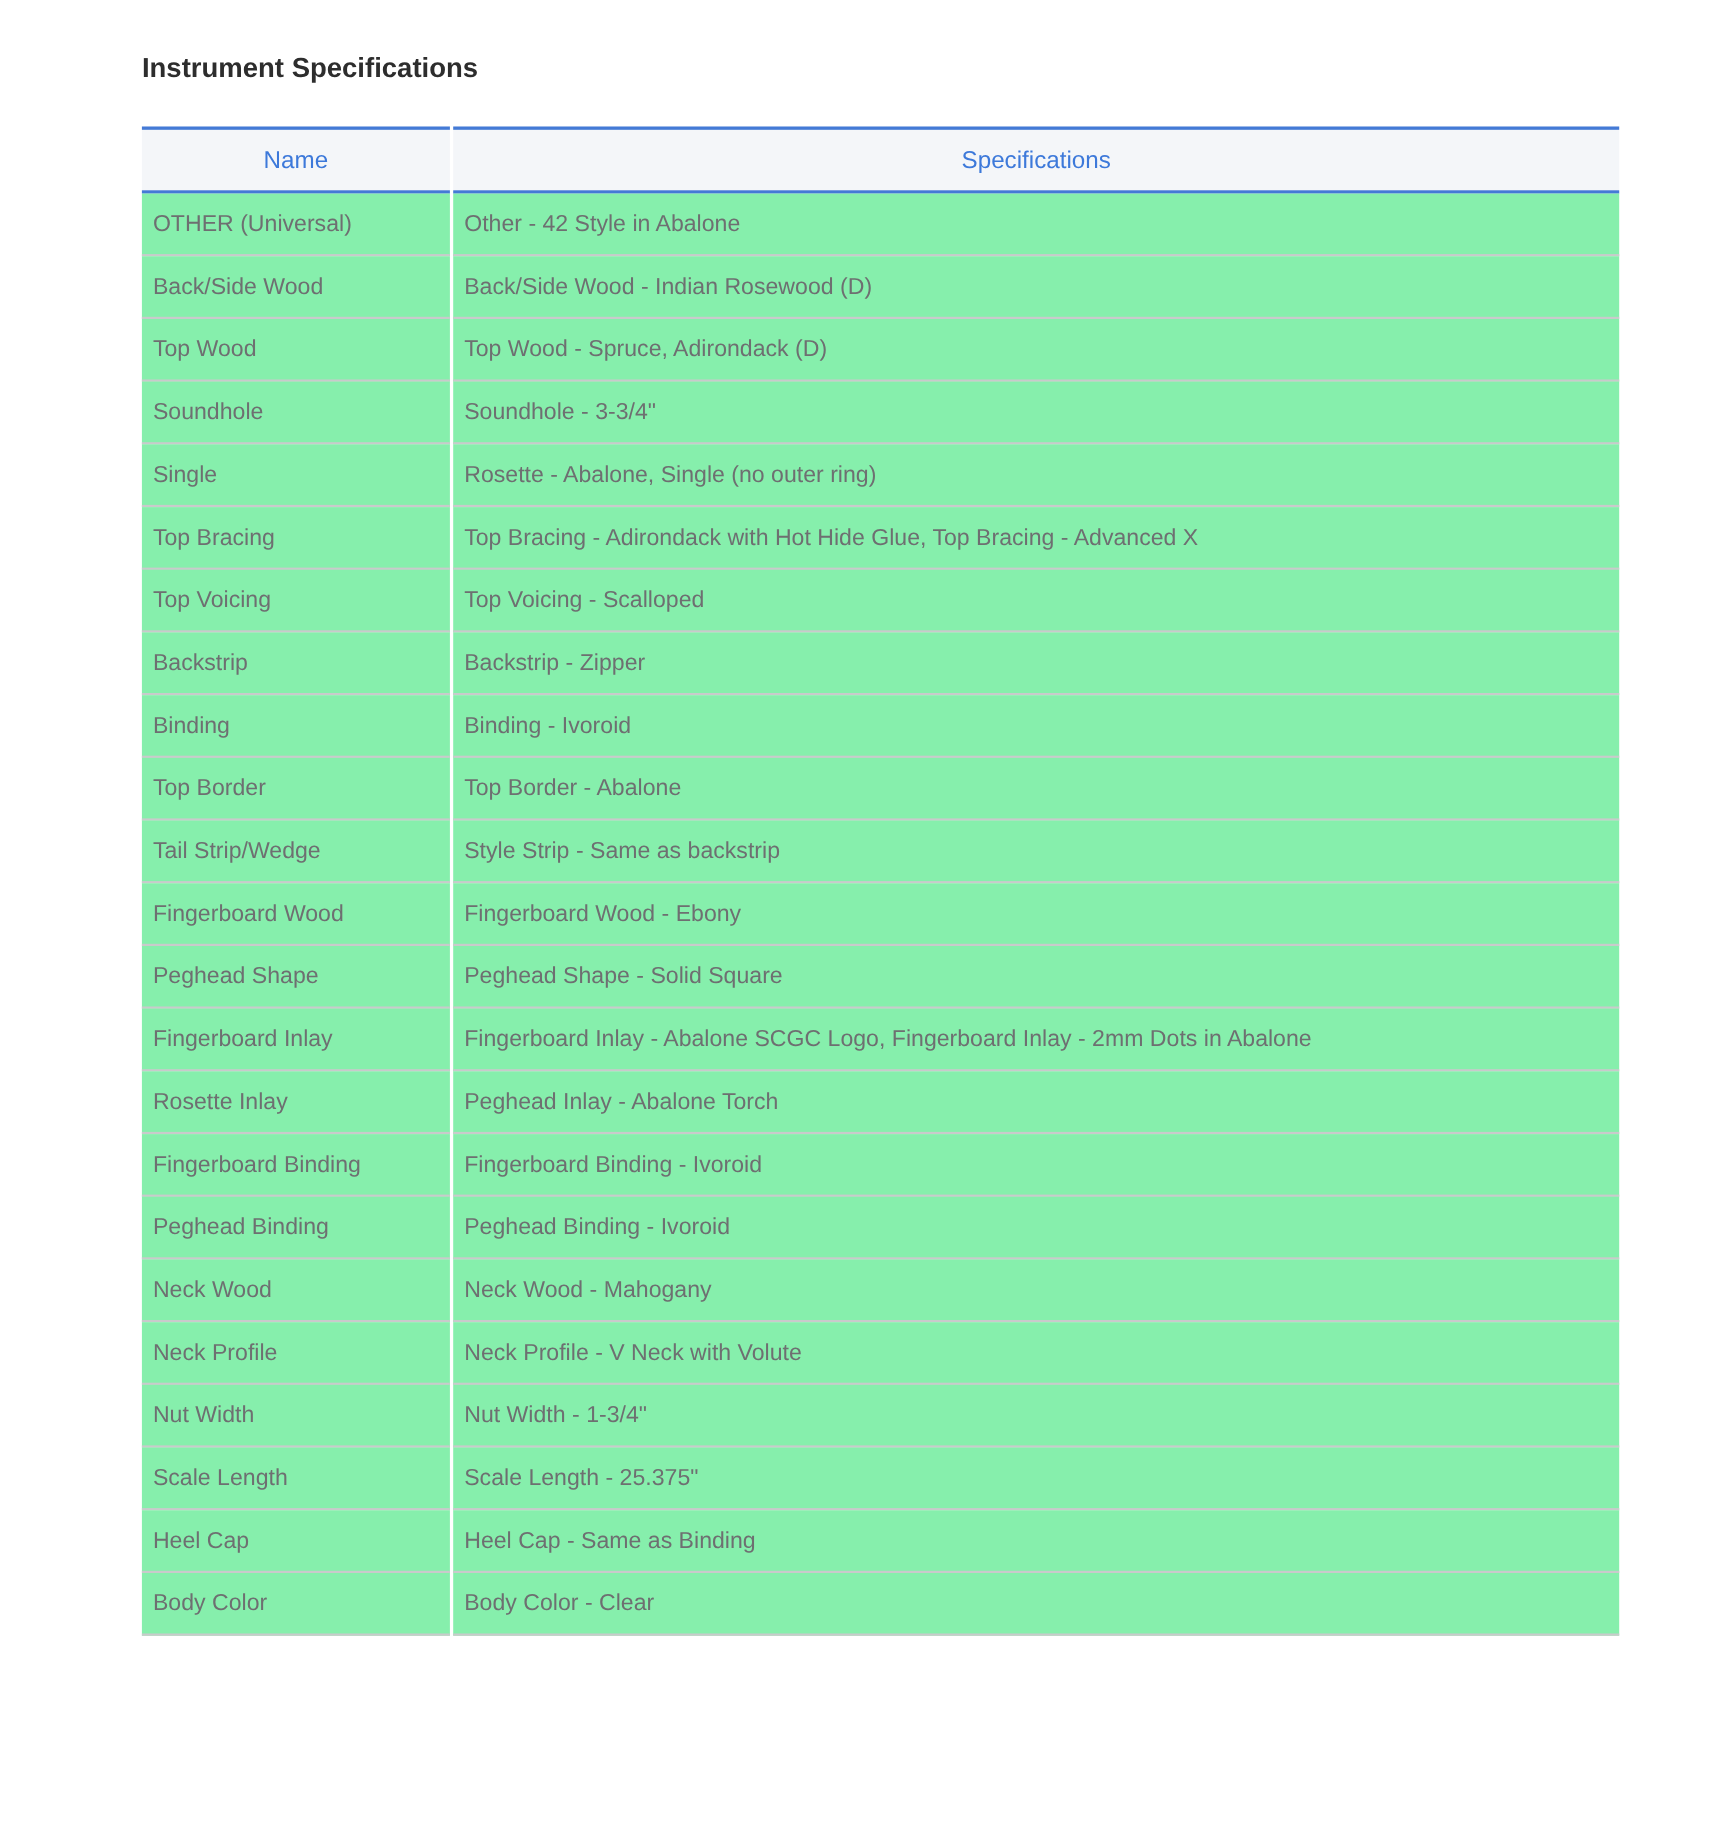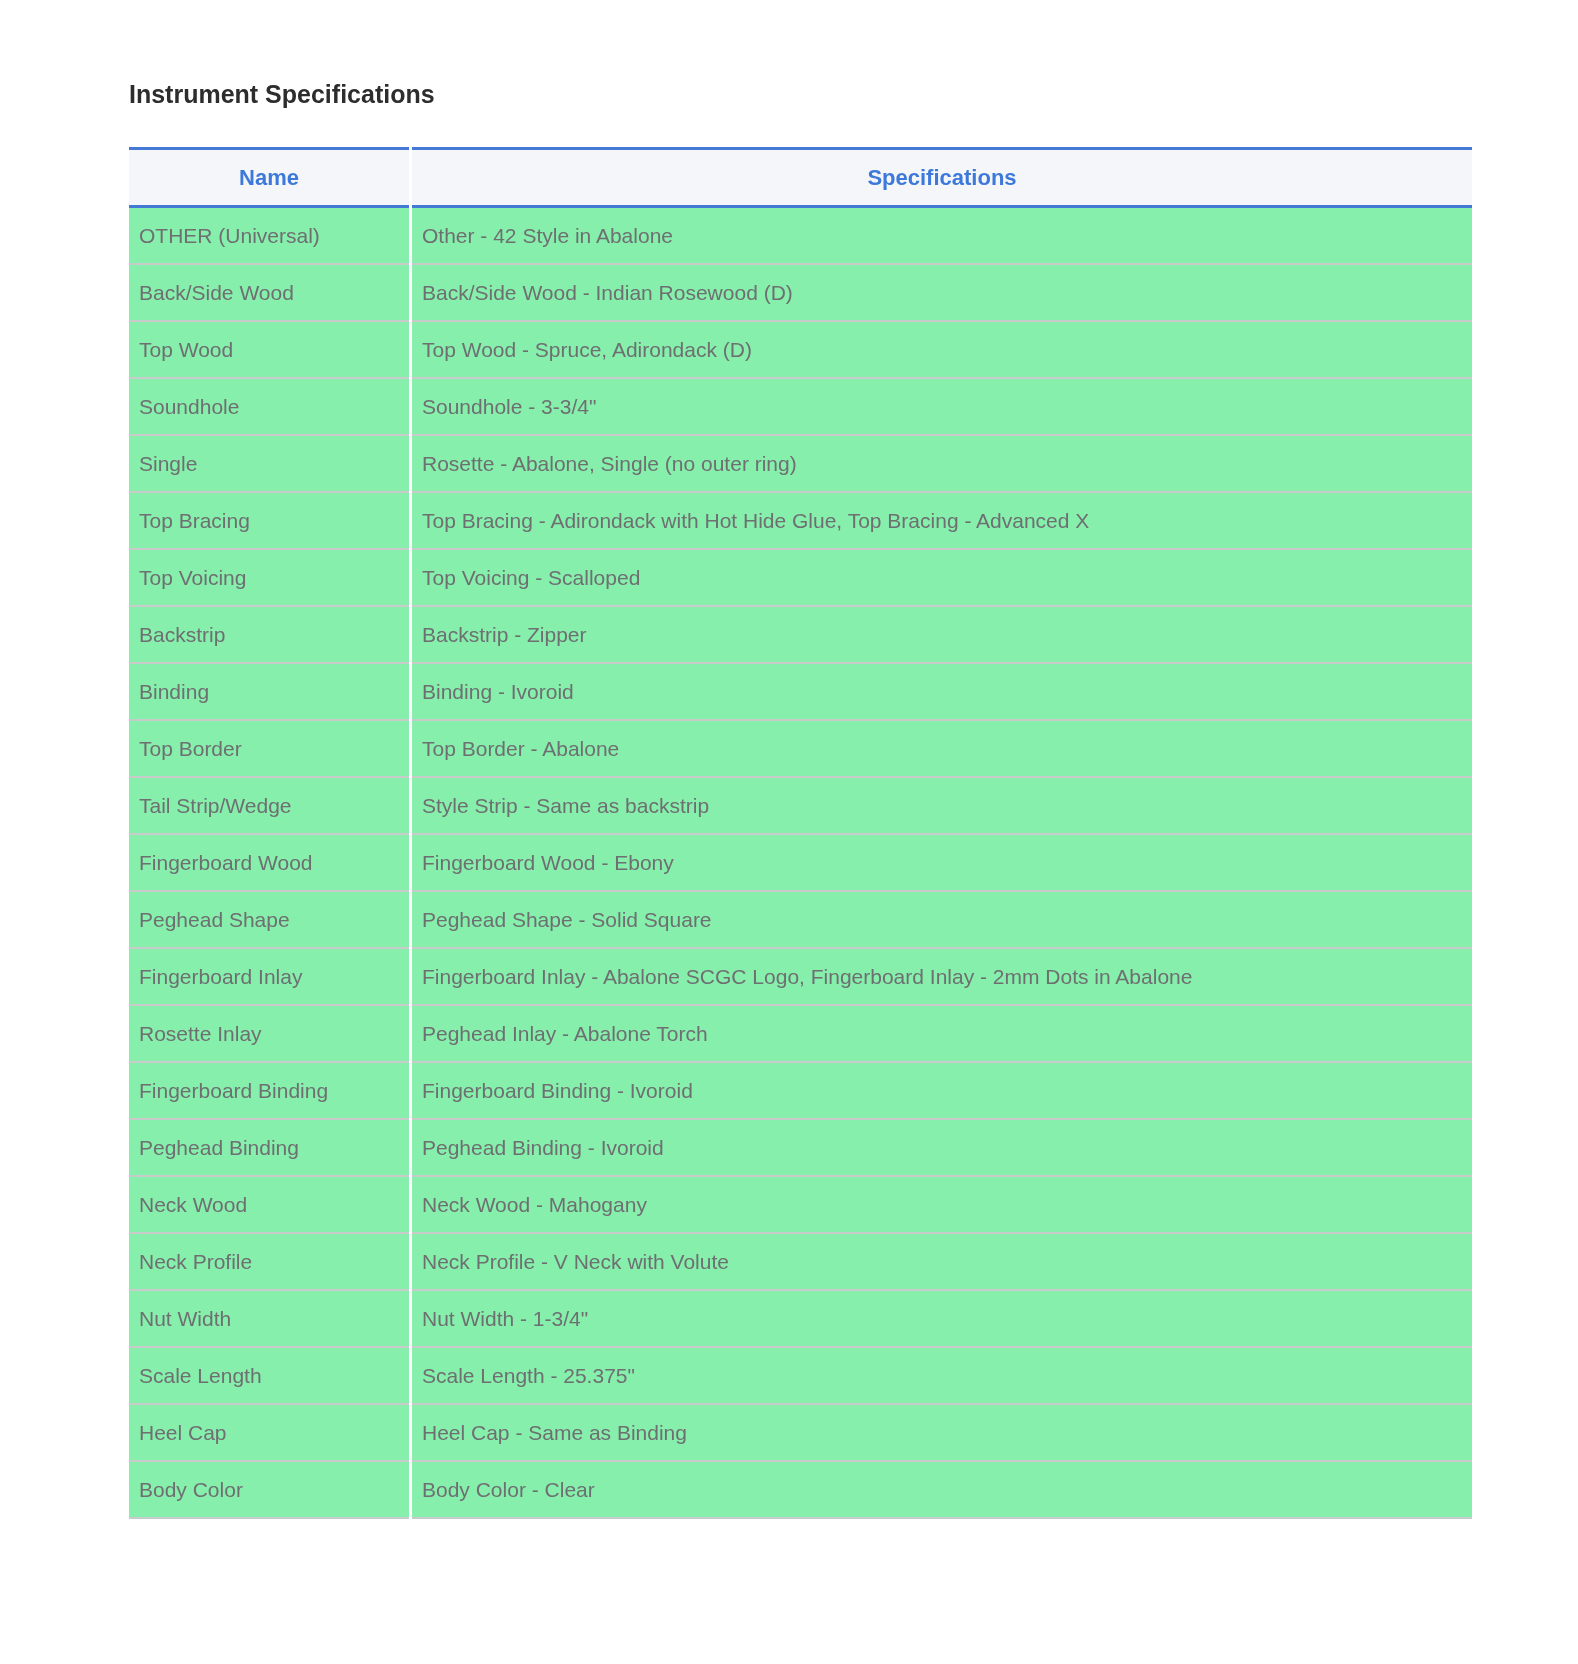--- a/index.html
+++ b/index.html
@@ -9,21 +9,20 @@
   }
   body {
     width: 1578px;
     height: 1664px;
     font-family: "Liberation Sans", sans-serif;
     box-sizing: border-box;
   }
   .page {
     box-sizing: border-box;
     padding: 46px 99px 60px 129px;
-    margin-top: 32px;
   }
   .page-title {
     margin: 0;
     font-size: 25px;
     line-height: 32px;
     font-weight: 700;
     color: #2d2d2d;
   }
   table.spec-table {
     border-collapse: separate;
@@ -31,21 +30,21 @@
     width: 1349px;
     margin-top: 37px;
     margin-left: -3px;
     table-layout: auto;
   }
   table.spec-table th {
     background: #f4f6f9;
     color: #3d79da;
     font-size: 22px;
     line-height: 25px;
-    font-weight: 700;
+    font-weight: 400;
     text-align: center;
     padding: 15px 8px;
     border-top: 3px solid #447ad6;
     border-bottom: 3px solid #447ad6;
   }
   table.spec-table td {
     color: #6e6f71;
     font-size: 21px;
     line-height: 24px;
     padding: 16px 10px 15px 10px;

